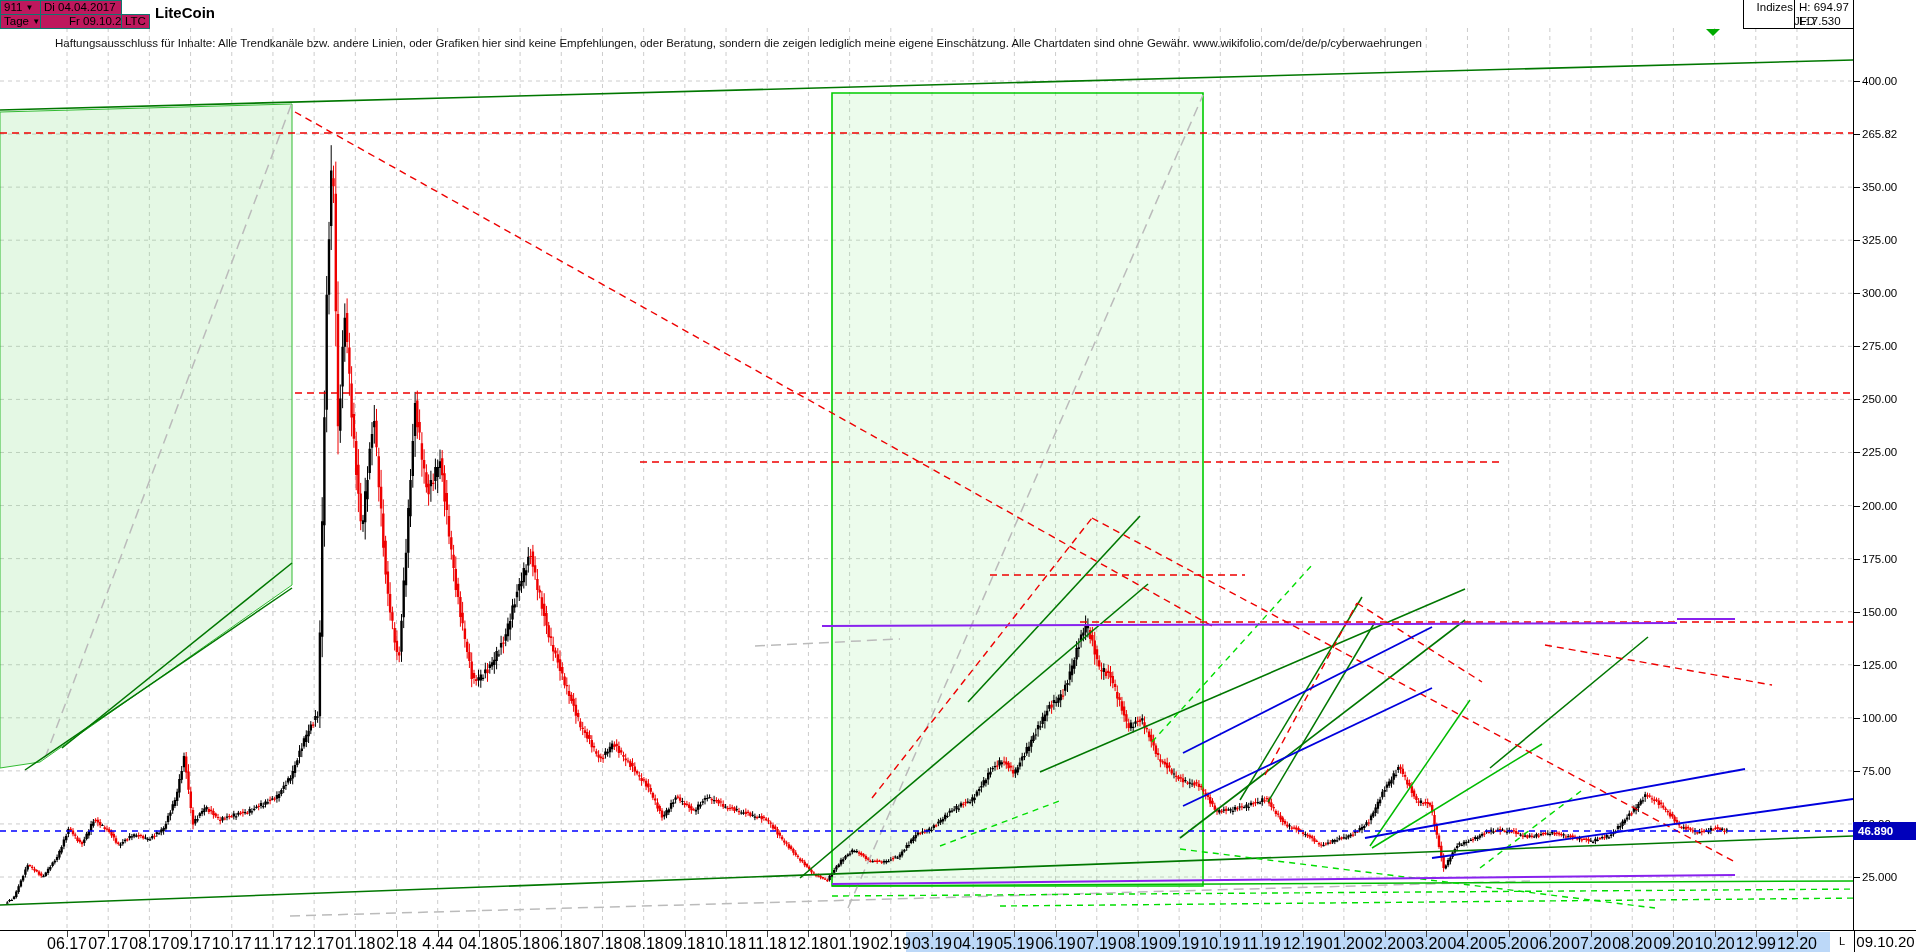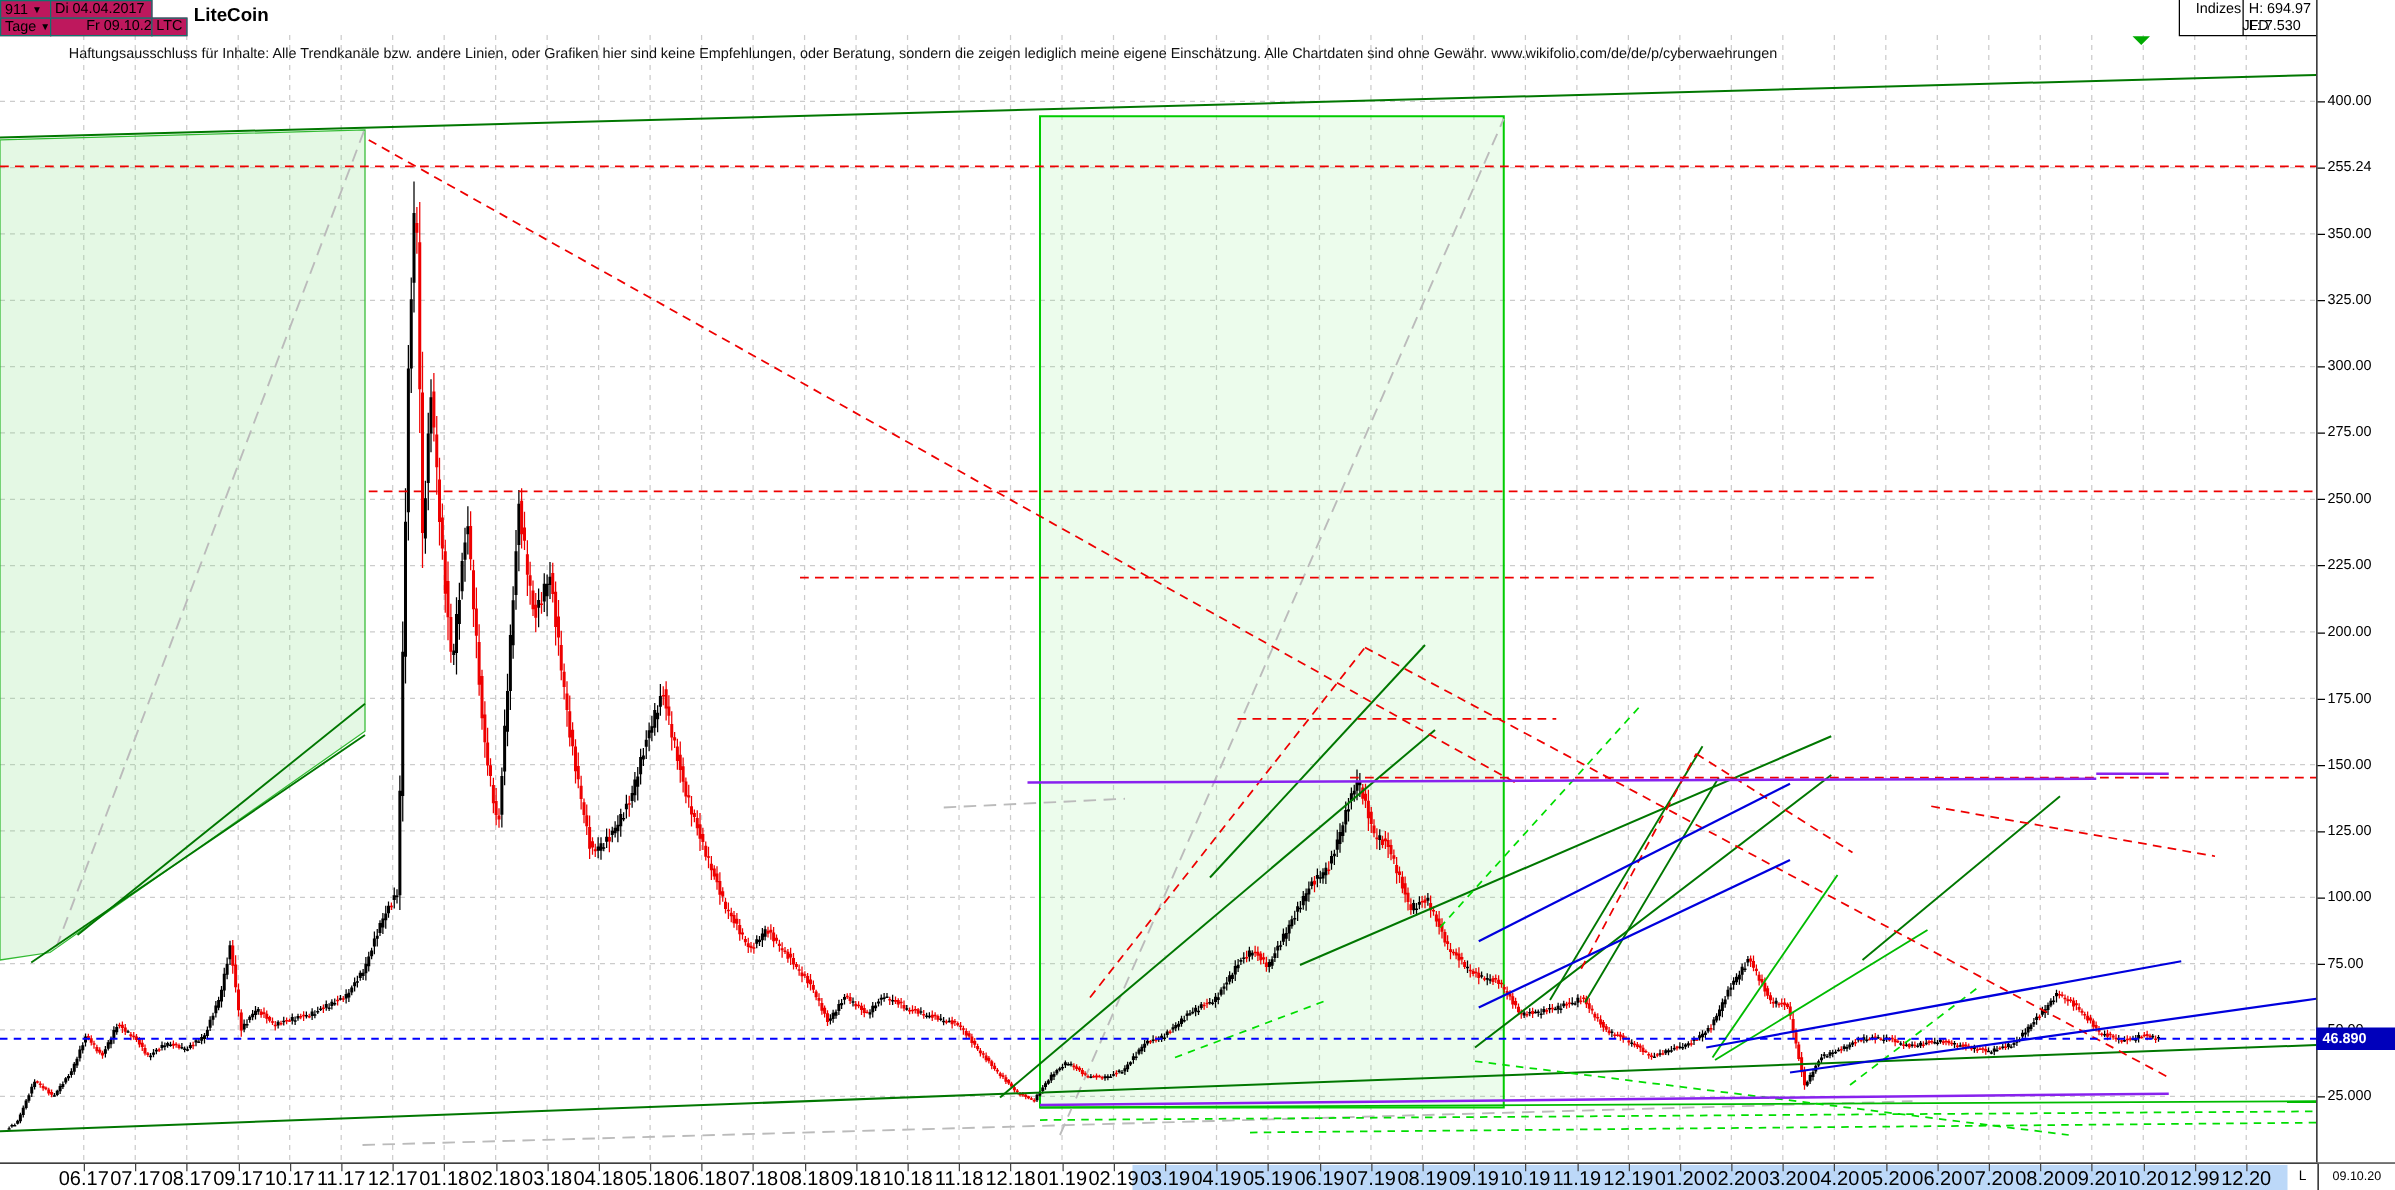--- a/index.html
+++ b/index.html
@@ -30,21 +30,21 @@
   #yaxis{position:absolute;left:1853px;top:0;width:63px;height:930px;background:#fff;border-left:1px solid #000;box-sizing:border-box;}
   .ylab{position:absolute;left:8px;font-size:11.5px;color:#000;transform:translateY(-50%);}
   .ytick{position:absolute;left:0;width:6px;height:1px;background:#000;}
   #xaxis{position:absolute;left:0;top:930px;width:1916px;height:22px;background:#fff;border-top:1px solid #000;box-sizing:border-box;}
   #xaxis-highlight{position:absolute;top:1px;height:21px;background:#bcd8f8;}
   .xlab{position:absolute;top:4px;font-size:16px;color:#000;transform:translateX(-50%);white-space:nowrap;}
   .xtick{position:absolute;top:0;width:1px;height:6px;background:#444;}
   #last-cell{position:absolute;top:4px;font-size:11px;color:#000;}
   #last-date-box{
     position:absolute;top:0;left:1854px;width:62px;height:21px;border-left:1px solid #000;
-    font-size:10px;text-align:center;line-height:21px;background:#fff;box-sizing:border-box;
+    font-size:15px;text-align:center;line-height:21px;background:#fff;box-sizing:border-box;
   }
   #price-badge{
     position:absolute;left:1853px;width:63px;height:18px;background:#0000bb;
     color:#fff;font-size:11.5px;font-weight:bold;line-height:18px;padding-left:5px;
     box-sizing:border-box;z-index:6;
   }
   #marker-triangle{
     position:absolute;left:1706px;top:29px;width:0;height:0;
     border-left:7px solid transparent;border-right:7px solid transparent;
     border-top:7px solid #00aa00;z-index:5;
@@ -210,21 +210,21 @@
     <div class="info-cell" style="left:1858px;top:14px;">2050.9/44</div>
   </div>
 
   <div id="copyright">(c)Tai-Pan</div>
 
   <div id="marker-triangle"></div>
 
   <div id="yaxis">
       <div class="ylab" style="top: 81px;">400.00</div>
       <div class="ytick" style="top: 81px;"></div>
-      <div class="ylab" style="top: 134.067px;">255.24</div>
+      <div class="ylab" style="top: 134.067px;">265.82</div>
       <div class="ytick" style="top: 134.067px;"></div>
       <div class="ylab" style="top: 187.135px;">350.00</div>
       <div class="ytick" style="top: 187.135px;"></div>
       <div class="ylab" style="top: 240.202px;">325.00</div>
       <div class="ytick" style="top: 240.202px;"></div>
       <div class="ylab" style="top: 293.27px;">300.00</div>
       <div class="ytick" style="top: 293.27px;"></div>
       <div class="ylab" style="top: 346.337px;">275.00</div>
       <div class="ytick" style="top: 346.337px;"></div>
       <div class="ylab" style="top: 399.405px;">250.00</div>
@@ -266,21 +266,21 @@
       <div class="xlab" style="left: 231.76px;">10.17</div>
       <div class="xtick" style="left: 231.76px;"></div>
       <div class="xlab" style="left: 272.95px;">11.17</div>
       <div class="xtick" style="left: 272.95px;"></div>
       <div class="xlab" style="left: 314.14px;">12.17</div>
       <div class="xtick" style="left: 314.14px;"></div>
       <div class="xlab" style="left: 355.33px;">01.18</div>
       <div class="xtick" style="left: 355.33px;"></div>
       <div class="xlab" style="left: 396.52px;">02.18</div>
       <div class="xtick" style="left: 396.52px;"></div>
-      <div class="xlab" style="left: 437.71px;">03.18</div>
+      <div class="xlab" style="left: 437.71px;">4.44</div>
       <div class="xtick" style="left: 437.71px;"></div>
       <div class="xlab" style="left: 478.9px;">04.18</div>
       <div class="xtick" style="left: 478.9px;"></div>
       <div class="xlab" style="left: 520.09px;">05.18</div>
       <div class="xtick" style="left: 520.09px;"></div>
       <div class="xlab" style="left: 561.28px;">06.18</div>
       <div class="xtick" style="left: 561.28px;"></div>
       <div class="xlab" style="left: 602.47px;">07.18</div>
       <div class="xtick" style="left: 602.47px;"></div>
       <div class="xlab" style="left: 643.66px;">08.18</div>

